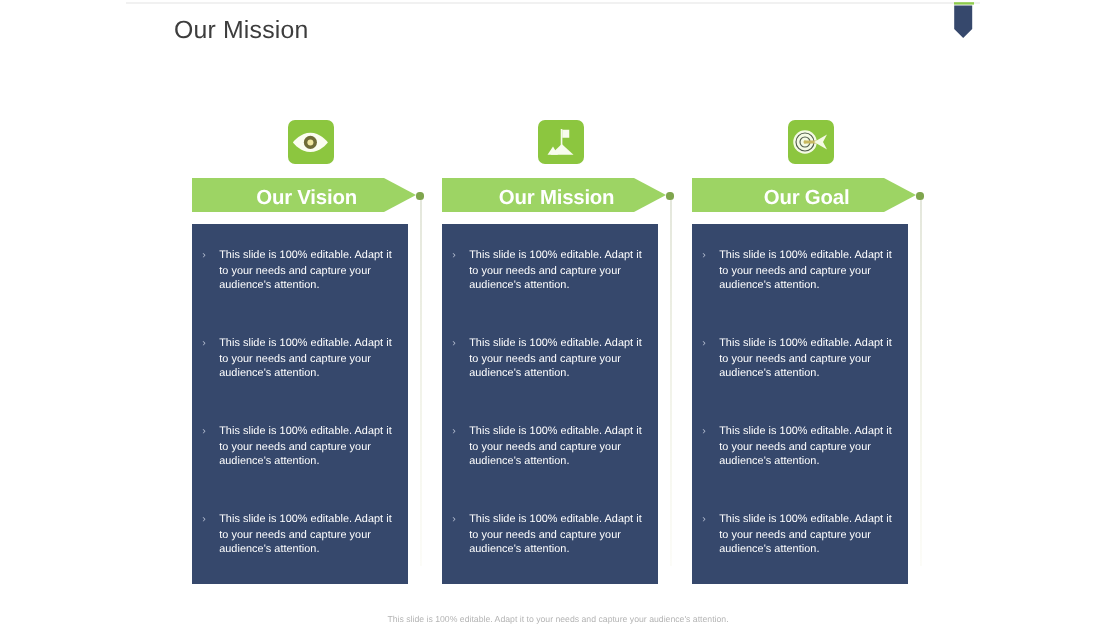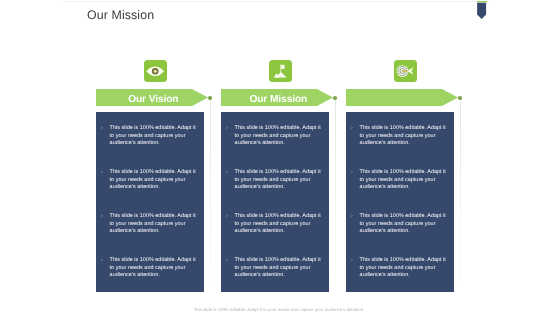--- a/index.html
+++ b/index.html
@@ -139,20 +139,21 @@
         <circle cx="34" cy="44" r="23.5" fill="#F4FAE4"></circle>
         <circle cx="34" cy="44" r="18" fill="none" stroke="#525E4D" stroke-width="2.3"></circle>
         <circle cx="34" cy="44" r="10" fill="none" stroke="#525E4D" stroke-width="2.3"></circle>
         <path d="M32 41 H62 V47 H32 Z" fill="#C8B95F"></path>
         <path d="M52 44 L78 29 L70 44 L78 59 Z" fill="#F4FAE4"></path>
         <circle cx="34" cy="44" r="3" fill="#C8B95F"></circle>
       </g>
         </svg>
     </div>
     <div class="banner"></div>
+    <div class="banner-label">Our Goal</div>
     <div class="dot"></div>
     <div class="vline"></div>
     <div class="body">
         <div class="bullet" style="top: 13.1px;">
           <span class="chev">›</span>
           <span class="btext">This slide is 100% editable. Adapt it to your needs and capture your audience's attention.</span>
         </div>
         <div class="bullet" style="top: 57.1px;">
           <span class="chev">›</span>
           <span class="btext">This slide is 100% editable. Adapt it to your needs and capture your audience's attention.</span>

